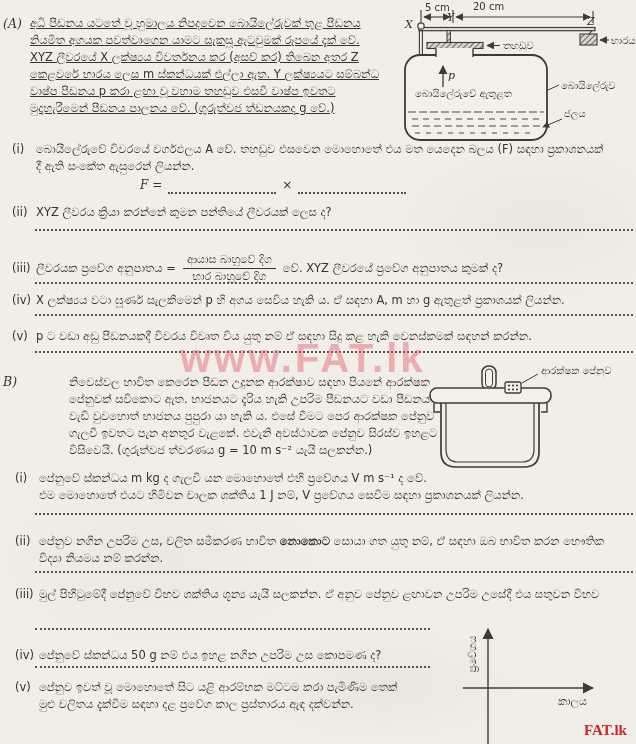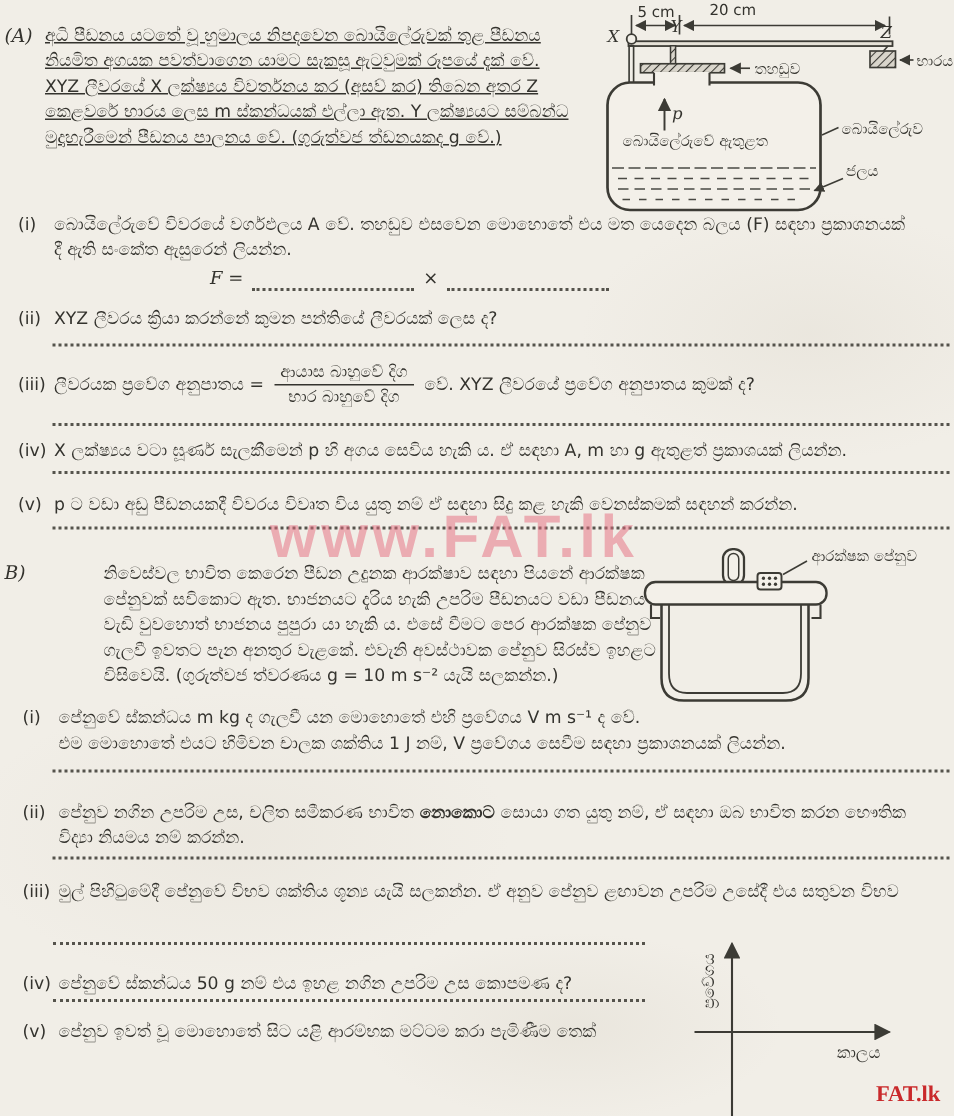--- a/index.html
+++ b/index.html
@@ -19,21 +19,21 @@
   .qnum{width:24px;flex:none;font-size:11.5px;line-height:17px;}
   .qbody{font-size:11.5px;line-height:17px;}
   .dots{position:absolute;height:0;border-bottom:2px dotted #55534c;}
   .mathvar{font-family:"DejaVu Serif",serif;font-style:italic;}
   .fline{position:absolute;left:140px;top:177px;font-size:12px;line-height:17px;
          display:flex;align-items:flex-end;}
   .fdots{display:inline-block;width:108px;border-bottom:2px dotted #55534c;
          height:12px;margin:0 6px;}
   .fracrow{display:flex;align-items:center;white-space:nowrap;}
   .frac{display:inline-flex;flex-direction:column;text-align:center;
-        margin:4px 7px;font-size:11px;line-height:14px;align-items:center;}
+        margin:16px 7px;font-size:11px;line-height:14px;align-items:center;}
   .frac .fnum{border-bottom:1.4px solid #34332e;padding:0 4px 1px;}
   .frac .fden{padding-top:1px;}
   .watermark{position:absolute;left:180px;top:336px;font-size:40px;font-weight:bold;
         letter-spacing:3px;color:rgba(229,106,125,0.50);
         font-family:"Liberation Sans",sans-serif;pointer-events:none;}
   .corner-brand{position:absolute;left:584px;top:722px;font-size:15px;font-weight:bold;
         color:#c9292b;font-family:"Liberation Serif",serif;text-align:right;}
   svg{overflow:visible;}
   svg text{fill:#34332e;font-family:"DejaVu Sans",sans-serif;}
   svg .var{font-family:"DejaVu Serif",serif;font-style:italic;}
@@ -44,20 +44,21 @@
 
 <div class="page">
 
   <div class="abs sec-label" style="left:3px;top:16px;">(A)</div>
 
   <div class="abs" style="left:30px;top:15px;width:380px;text-decoration:underline;">
     <div class="line">අධි පීඩනය යටතේ වූ හුමාලය නිපදවෙන බොයිලේරුවක් තුළ පීඩනය</div>
     <div class="line">නියමිත අගයක පවත්වාගෙන යාමට සැකසූ ඇටවුමක් රූපයේ දැක් වේ.</div>
     <div class="line">XYZ ලීවරයේ X ලක්ෂ්‍යය විවර්තනය කර (අසව් කර) තිබෙන අතර Z</div>
     <div class="line">කෙළවරේ භාරය ලෙස m ස්කන්ධයක් එල්ලා ඇත. Y ලක්ෂ්‍යයට සම්බන්ධ</div>
+    <div class="line">වාෂ්ප පීඩනය p කරා ළඟා වූ වහාම තහඩුව එසවී වාෂ්ප ඉවතට</div>
     <div class="line">මුදාහැරීමෙන් පීඩනය පාලනය වේ. (ගුරුත්වජ ත්ඩනයකද g වේ.)</div>
   </div>
 
   <svg class="abs" style="left:403px;top:0px;" width="233" height="150" viewBox="0 0 233 150">
     <defs>
       <pattern id="ph" width="4" height="4" patternUnits="userSpaceOnUse" patternTransform="rotate(45)">
         <rect width="4" height="4" fill="#d9d5cb"></rect>
         <line x1="0" y1="0" x2="0" y2="4" stroke="#3c3b35" stroke-width="1.4"></line>
       </pattern>
       <marker id="ah" viewBox="0 0 10 10" refX="9" refY="5" markerWidth="7" markerHeight="7" orient="auto-start-reverse">
@@ -233,20 +234,21 @@
     <div class="qbody">
         <div class="line">පේනුවේ ස්කන්ධය 50 g නම් එය ඉහළ නගින උපරිම උස කොපමණ ද?</div>
       </div>
   </div>
   <div class="dots" style="left:35px;top:666px;width:395px;"></div>
 
   <div class="q" style="left:15px;top:679px;">
     <div class="qnum">(v)</div>
     <div class="qbody">
       <div class="line">පේනුව ඉවත් වූ මොහොතේ සිට යළි ආරම්භක මට්ටම කරා පැමිණීම තෙක්</div>
+      <div class="line">මුළු චලිතය දැක්වීම සඳහා දළ ප්‍රවේග කාල ප්‍රස්තාරය ඇඳ දක්වන්න.</div>
     </div>
   </div>
 
   <svg class="abs" style="left:450px;top:598px;" width="170" height="146" viewBox="0 0 170 146">
     <defs>
       <marker id="gah" viewBox="0 0 10 10" refX="9" refY="5" markerWidth="8" markerHeight="8" orient="auto">
         <path d="M0,0 L10,5 L0,10 z" fill="#3c3b35"></path>
       </marker>
     </defs>
     <line x1="38" y1="146" x2="38" y2="31" stroke="#3c3b35" stroke-width="1.4" marker-end="url(#gah)"></line>

